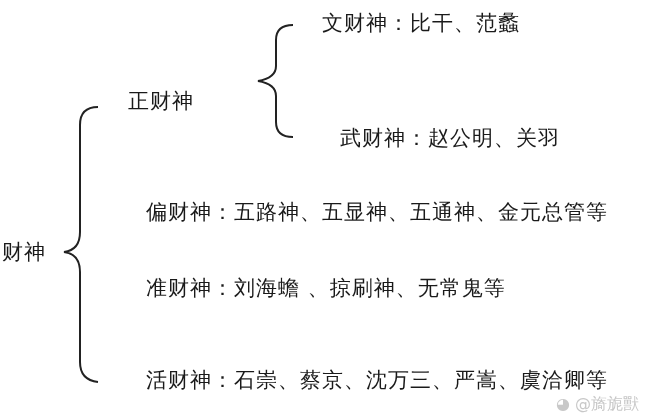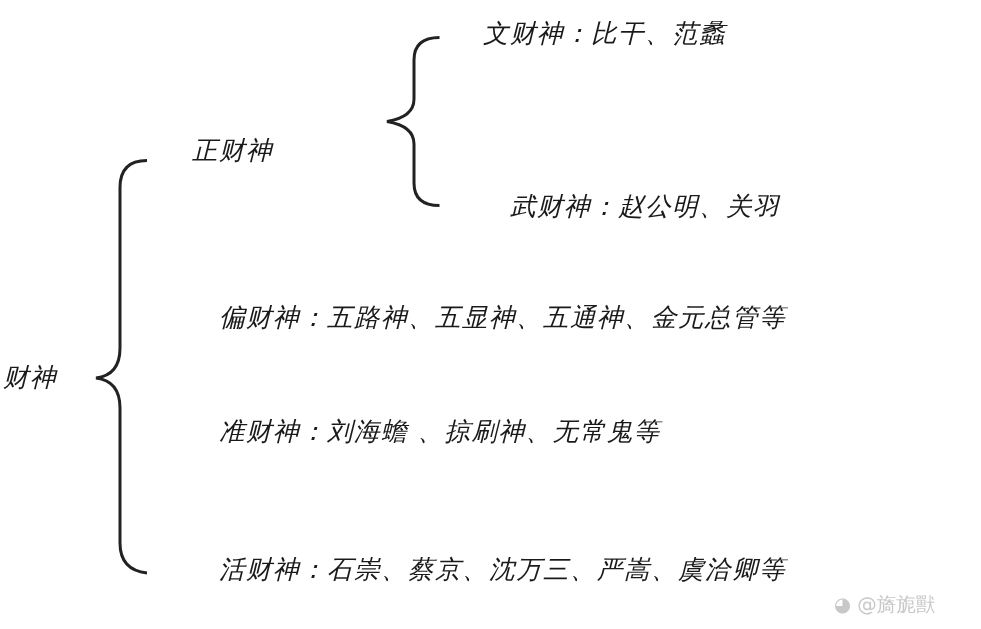--- a/index.html
+++ b/index.html
@@ -1,20 +1,20 @@
 <!DOCTYPE html>
 <html><head>
 <meta charset="utf-8">
 <style>
   html, body { margin: 0; padding: 0; background: #ffffff; }
   body { width: 654px; height: 419px; position: relative; overflow: hidden;
          font-family: "DejaVu Serif", "Liberation Serif", serif; color: #1a1a1a; }
-  .t { position: absolute; font-size: 17px; line-height: 24px; white-space: nowrap; letter-spacing: 1px; font-style: italic; }
+  .t { position: absolute; font-size: 21px; line-height: 24px; white-space: nowrap; letter-spacing: 1px; }
   svg.br { position: absolute; left: 0; top: 0; }
-  .wm { position: absolute; left: 556px; top: 394px; font-size: 13px; color: #c8c8c8;
+  .wm { position: absolute; left: 556px; top: 394px; font-size: 16px; color: #c8c8c8;
         font-family: "DejaVu Sans", sans-serif; white-space: nowrap; }
 </style>
 </head>
 <body>
 
 <svg class="br" width="654" height="419">
 
   <path d="M98,107 Q80,107 80,125 L80,232 Q80,250 64,252 Q80,254 80,272 L80,362 Q80,380 98,382" fill="none" stroke="#222" stroke-width="2"></path>
 
   <path d="M293,25 Q276,25 276,40 L276,66 Q276,78 258,81 Q276,84 276,96 L276,122 Q276,137 293,137" fill="none" stroke="#222" stroke-width="2"></path>

